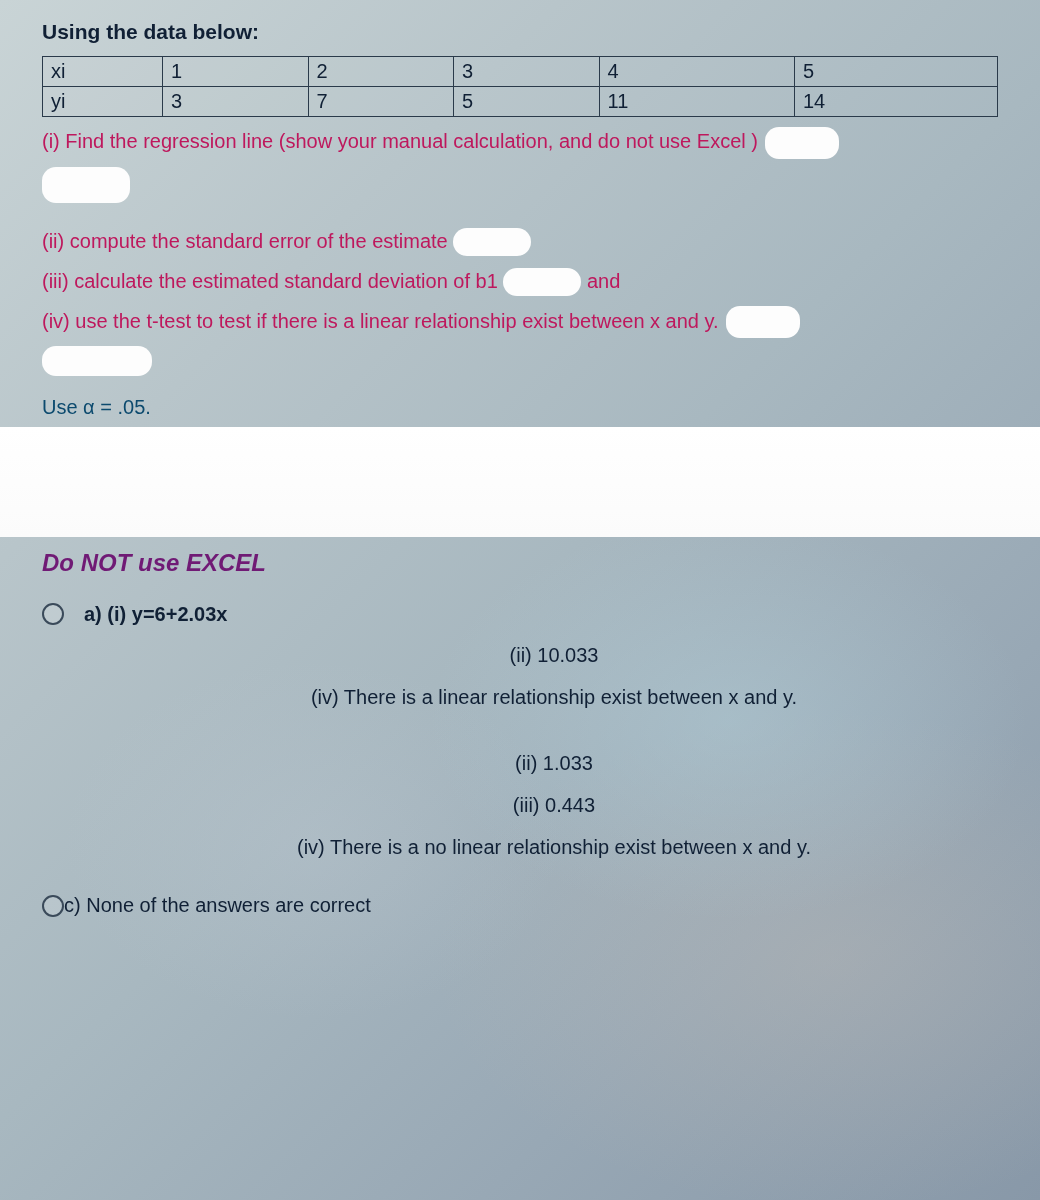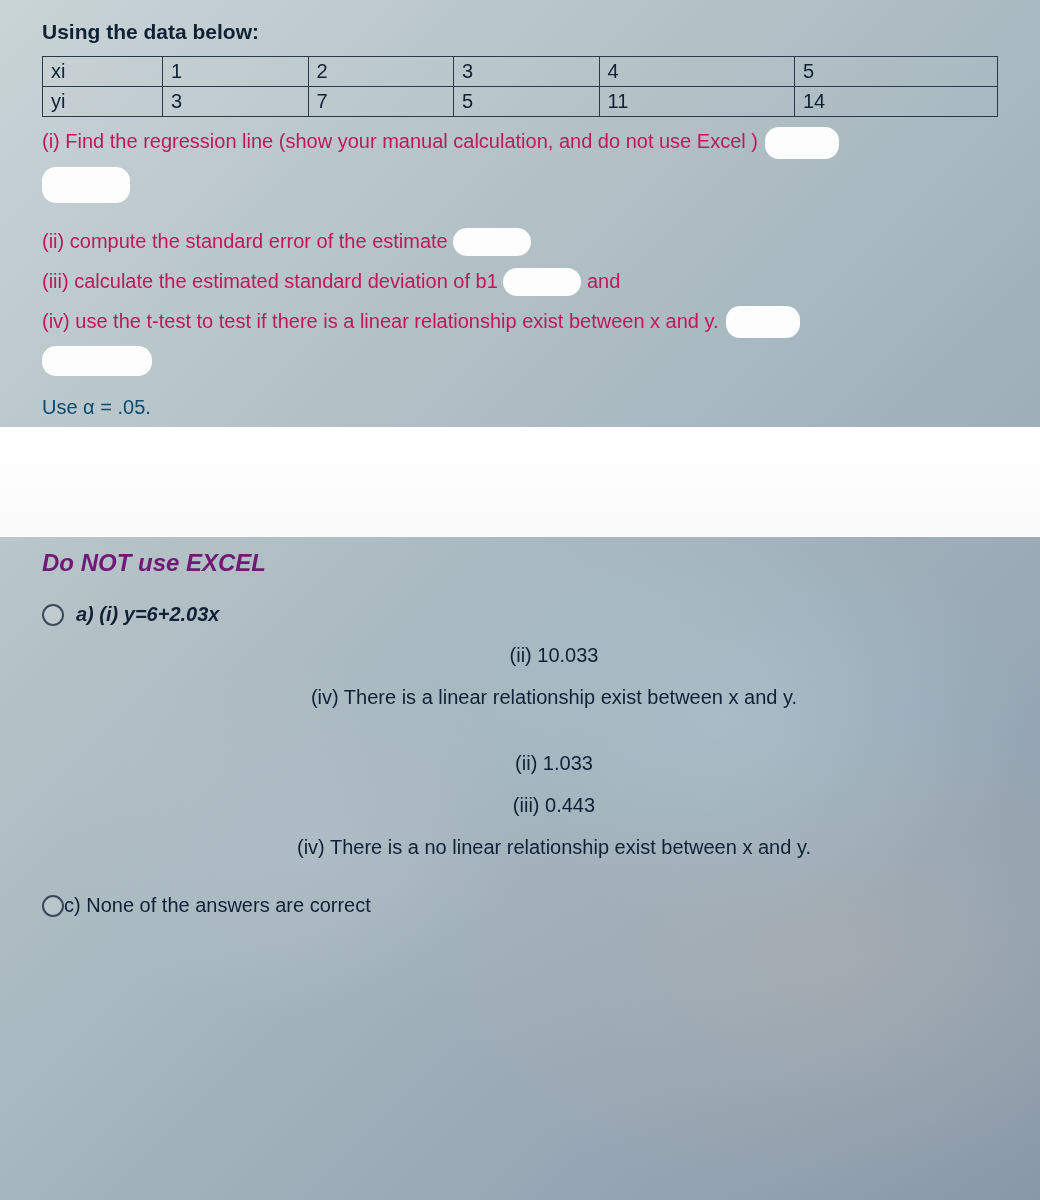--- a/index.html
+++ b/index.html
@@ -86,24 +86,23 @@
       font-style: italic;
       font-weight: bold;
       color: #701a75;
       margin-bottom: 26px;
     }
     .option {
       margin-bottom: 28px;
     }
     .opt-head {
       display: flex;
-      align-items: flex-end;
-      gap: 12px;
+      align-items: flex-start;
+      gap: 20px;
       margin-bottom: 10px;
-      font-style: italic;
     }
     .radio {
       width: 22px; height: 22px;
       border: 2px solid #3a4a5a;
       border-radius: 50%;
       background: rgba(255,255,255,0.15);
       flex: 0 0 auto;
       cursor: pointer;
     }
     .opt-label { font-size: 20px; color: #102035; }

